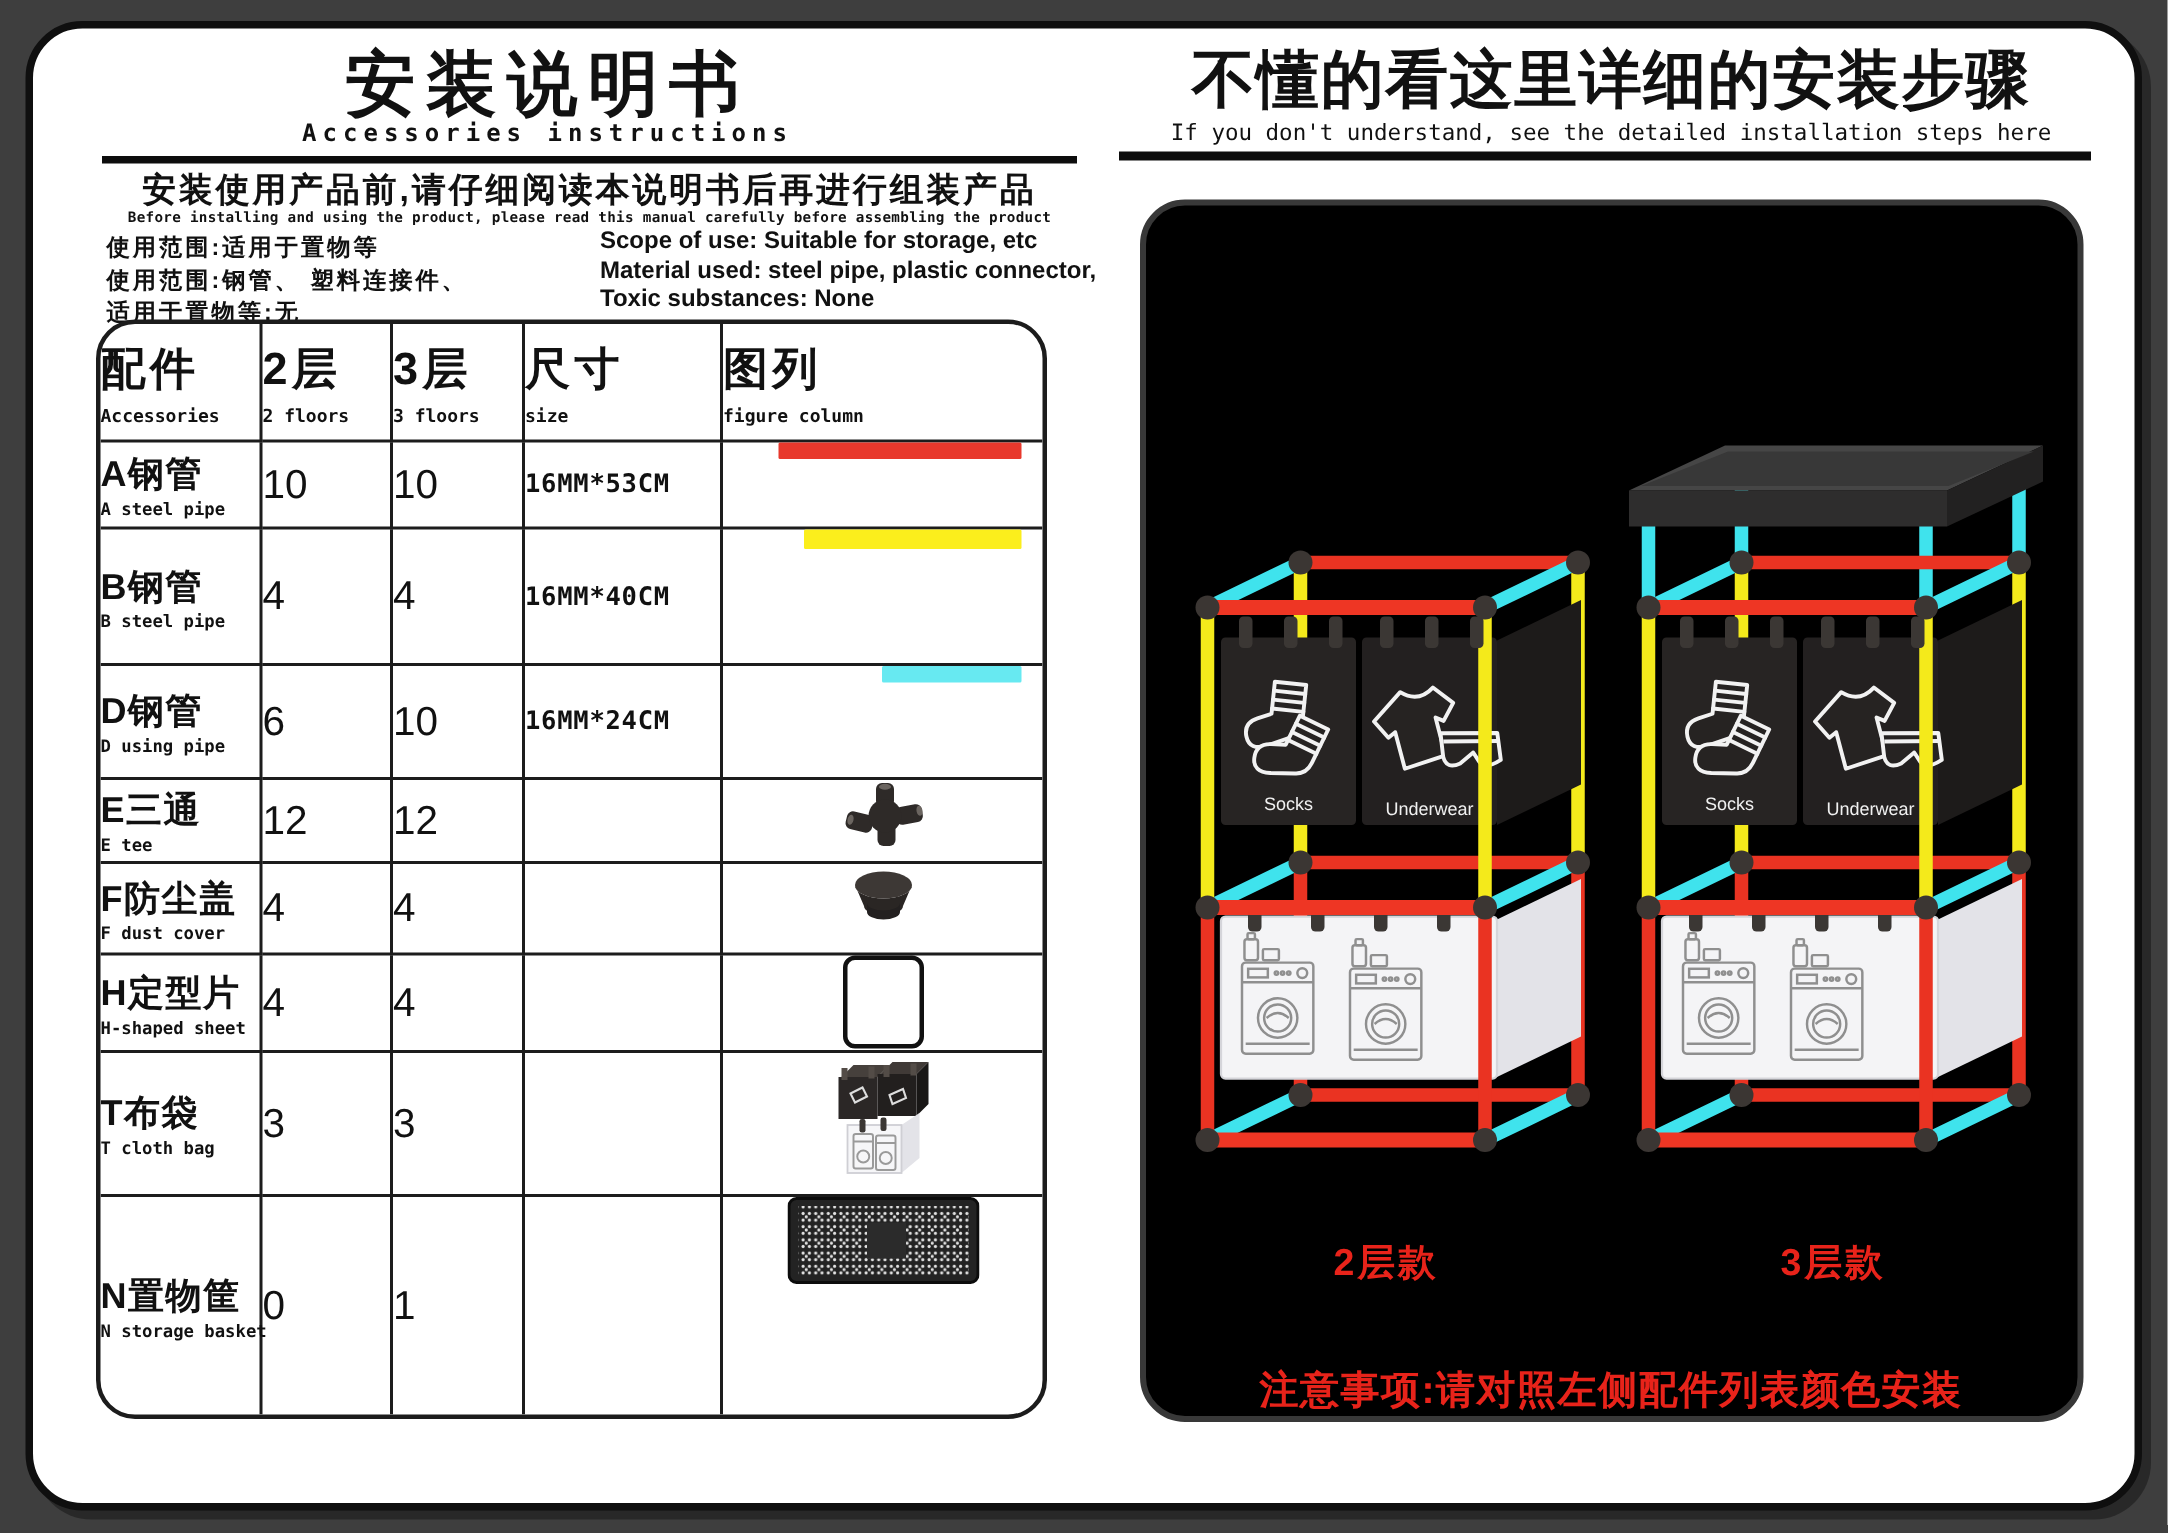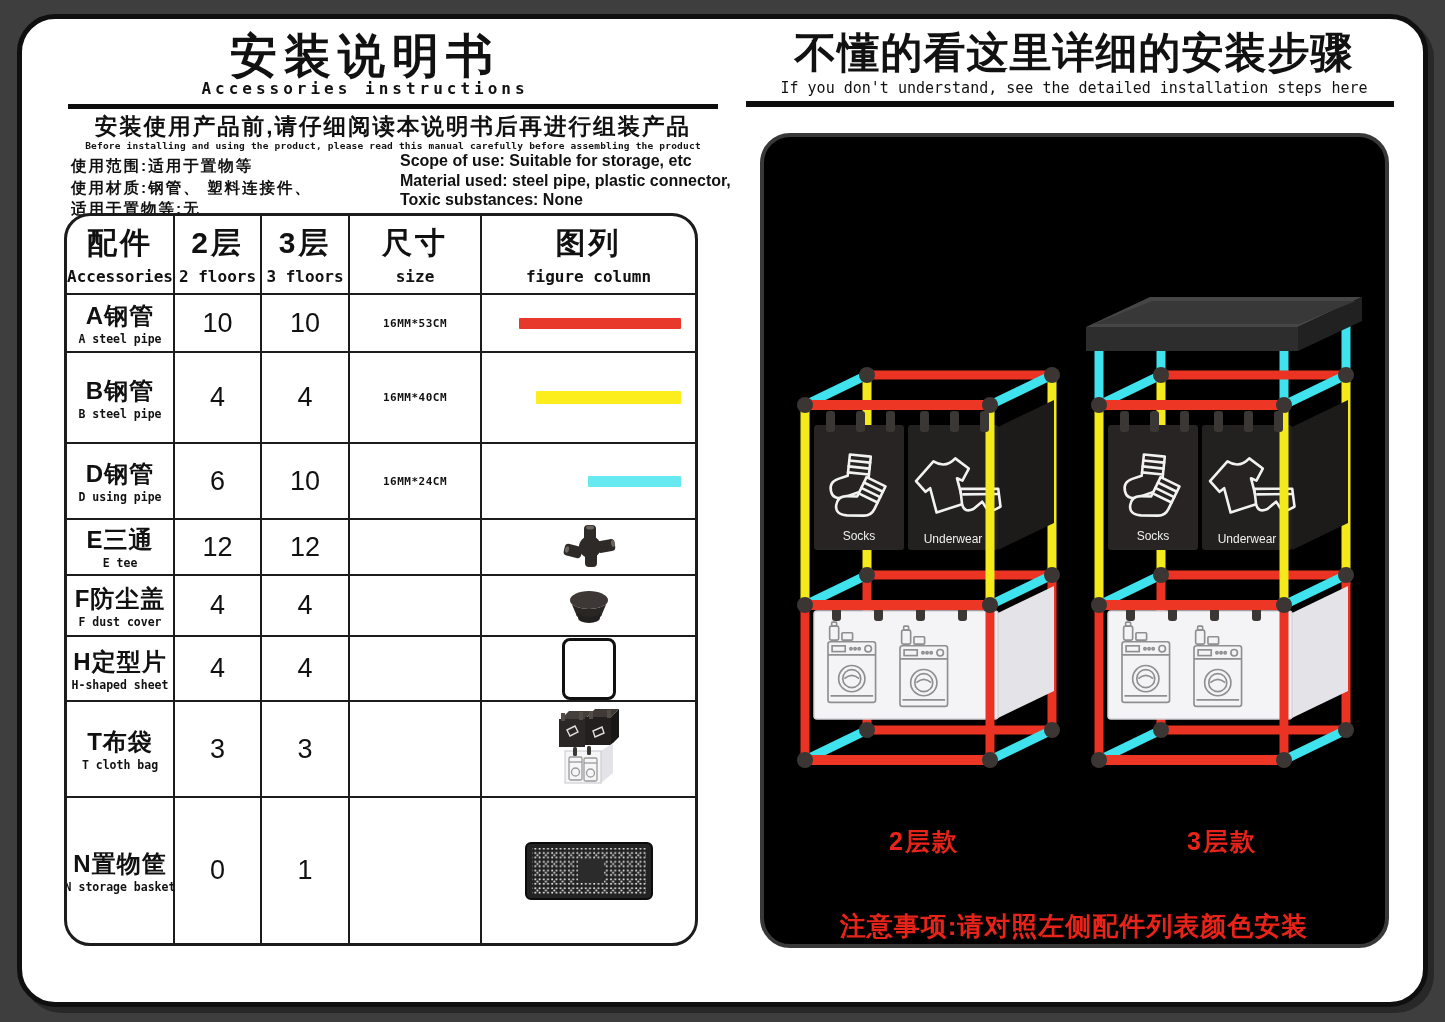--- a/index.html
+++ b/index.html
@@ -36,32 +36,32 @@
     box-sizing:border-box;background:#fff;
   }
   .tgrid{
     display:grid;width:100%;height:100%;
     grid-template-columns:108px 87px 88px 132px auto;
     grid-template-rows:79px 58px 91px 76px 56px 61px 65px 96px auto;
   }
   .tcell{
     border-right:2.5px solid #1c1c1c;border-bottom:2.5px solid #1c1c1c;
     box-sizing:border-box;display:flex;flex-direction:column;
-    align-items:center;justify-content:center;min-width:0;
+    justify-content:center;min-width:0;
   }
   .tcell.lastcol{border-right:none;}
   .tcell.lastrow{border-bottom:none;}
   .hcn{font-size:30px;font-weight:bold;letter-spacing:3px;}
-  .hen{font-size:16px;font-weight:bold;margin-top:3px;
+  .hen{font-size:12px;font-weight:bold;margin-top:3px;
        font-family:"DejaVu Sans Mono","Liberation Mono",monospace;}
   .lcn{font-size:24px;font-weight:bold;letter-spacing:1px;white-space:nowrap;}
   .len{font-size:11.5px;font-weight:bold;white-space:nowrap;
        font-family:"DejaVu Sans Mono","Liberation Mono",monospace;}
   .qty{font-size:27px;}
-  .size{font-size:11px;font-weight:bold;letter-spacing:.5px;
+  .size{font-size:17px;font-weight:bold;letter-spacing:.5px;
         font-family:"DejaVu Sans Mono","Liberation Mono",monospace;}
   .figcell{flex-direction:row;justify-content:flex-end;padding-right:14px;}
   .figcell.centered{justify-content:center;padding-right:0;}
   .bar{border-radius:1px;}
   .sheet{width:48px;height:56px;border:3.5px solid #111;border-radius:8px;background:#fff;}
 
   
   .rtitle{left:727px;top:6px;width:650px;font-size:42px;font-weight:bold;letter-spacing:1px;white-space:nowrap;}
   .rsub{left:727px;top:60px;width:650px;font-size:15px;
         font-family:"DejaVu Sans Mono","Liberation Mono",monospace;white-space:nowrap;}
@@ -212,21 +212,21 @@
 
 <div class="page">
 
   <div class="abs ctr title-cn">安装说明书</div>
   <div class="abs ctr title-en">Accessories instructions</div>
   <div class="divider" style="left:46px;top:85px;width:650px;height:5px;"></div>
   <div class="abs ctr warn-en">Before installing and using the product, please read this manual carefully before assembling the product</div>
   <div class="abs ctr warn-cn">安装使用产品前,请仔细阅读本说明书后再进行组装产品</div>
   <div class="abs use-cn">
     <div>使用范围:适用于置物等</div>
-    <div>使用材质:钢管、 塑料连接件、</div>
+    <div>使用范围:钢管、 塑料连接件、</div>
     <div>适用于置物等:无</div>
   </div>
   <div class="abs use-en">
     <div>Scope of use: Suitable for storage, etc</div>
     <div>Material used: steel pipe, plastic connector,</div>
     <div>Toxic substances: None</div>
   </div>
 
   <div class="tablewrap">
     <div class="tgrid">

